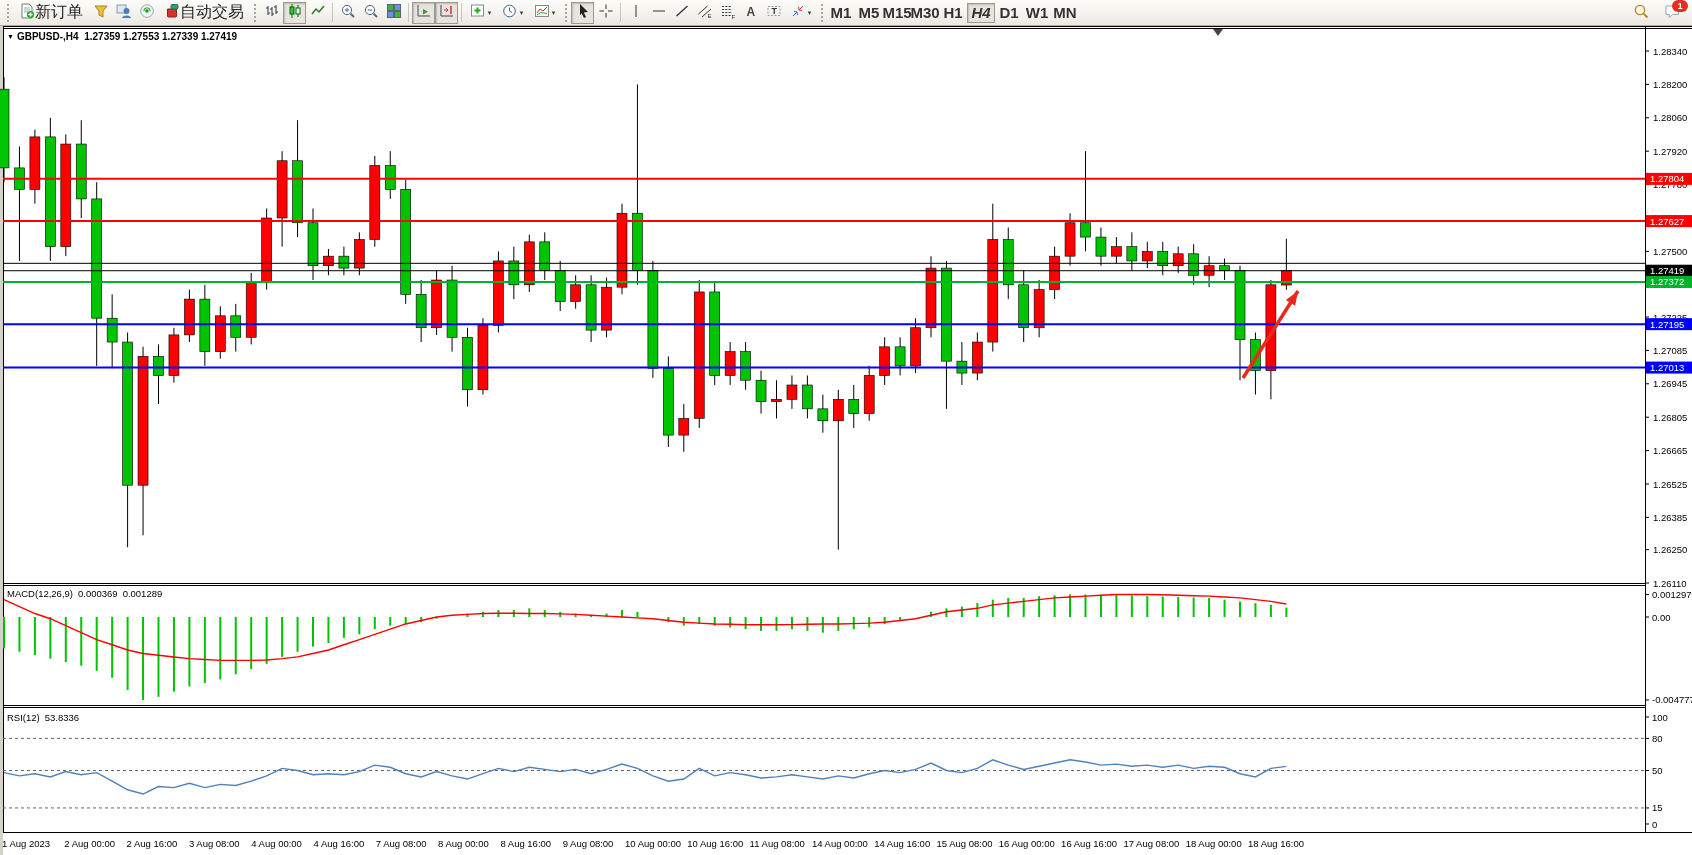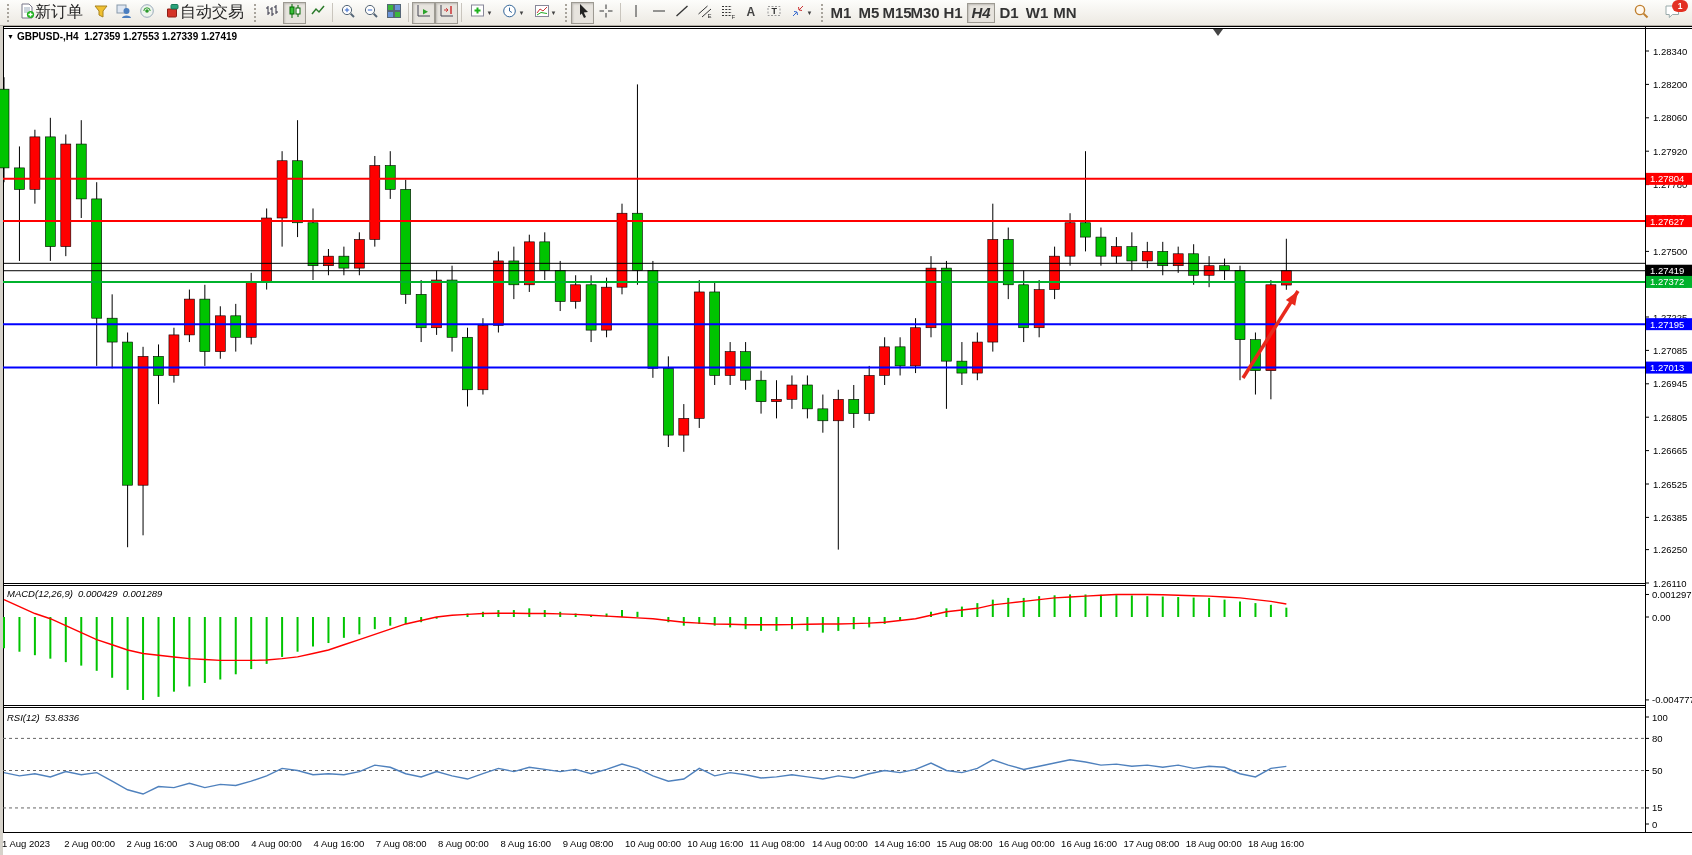--- a/index.html
+++ b/index.html
@@ -23,21 +23,21 @@
     background:#e33022;color:#fff;font-size:8.5px;font-weight:bold;display:flex;
     align-items:center;justify-content:center;padding:0 2px;}
   
   .chart-window{position:absolute;top:26px;left:0;width:1692px;height:829px;background:#fff;}
   .edge-left{position:absolute;top:0;left:0;width:3px;height:829px;background:#d6d2ca;}
   #chart-svg{position:absolute;top:0;left:0;}
   .overlay{position:absolute;font-size:10px;color:#000;white-space:nowrap;z-index:5;}
   .sym{font-weight:bold;}
   .tri{font-size:7px;vertical-align:1px;margin-right:3px;}
   .ind-label{font-size:9.5px;}
-  .ind-label span{margin-right:5px;font-style:italic;}
+  .ind-label span{margin-right:5px;}
 </style>
 </head>
 <body>
 
 <div class="toolbar">
   <div class="grip"></div>
 
   <button class="tb-btn texted">
     <span>
       <svg width="16" height="16">
@@ -851,19 +851,19 @@
         <text x="1185.7" y="821">18 Aug 00:00</text>
         <text x="1248" y="821">18 Aug 16:00</text>
       </g>
     </svg>
 
   <div class="overlay" style="left:7px;top:5px;">
     <span class="tri">▼</span><span class="sym">GBPUSD-,H4</span>&nbsp;&nbsp;<span class="sym">1.27359 1.27553 1.27339 1.27419</span>
   </div>
 
   <div class="overlay ind-label" style="left:7px;top:562px;">
-    <span>MACD(12,26,9)</span><span>0.000429</span><span>0.001289</span>
+    <span>MACD(12,26,9)</span><span>0.000369</span><span>0.001289</span>
   </div>
 
   <div class="overlay ind-label" style="left:7px;top:686px;">
     <span>RSI(12)</span><span>53.8336</span>
   </div>
 </div>
 
 </body></html>

